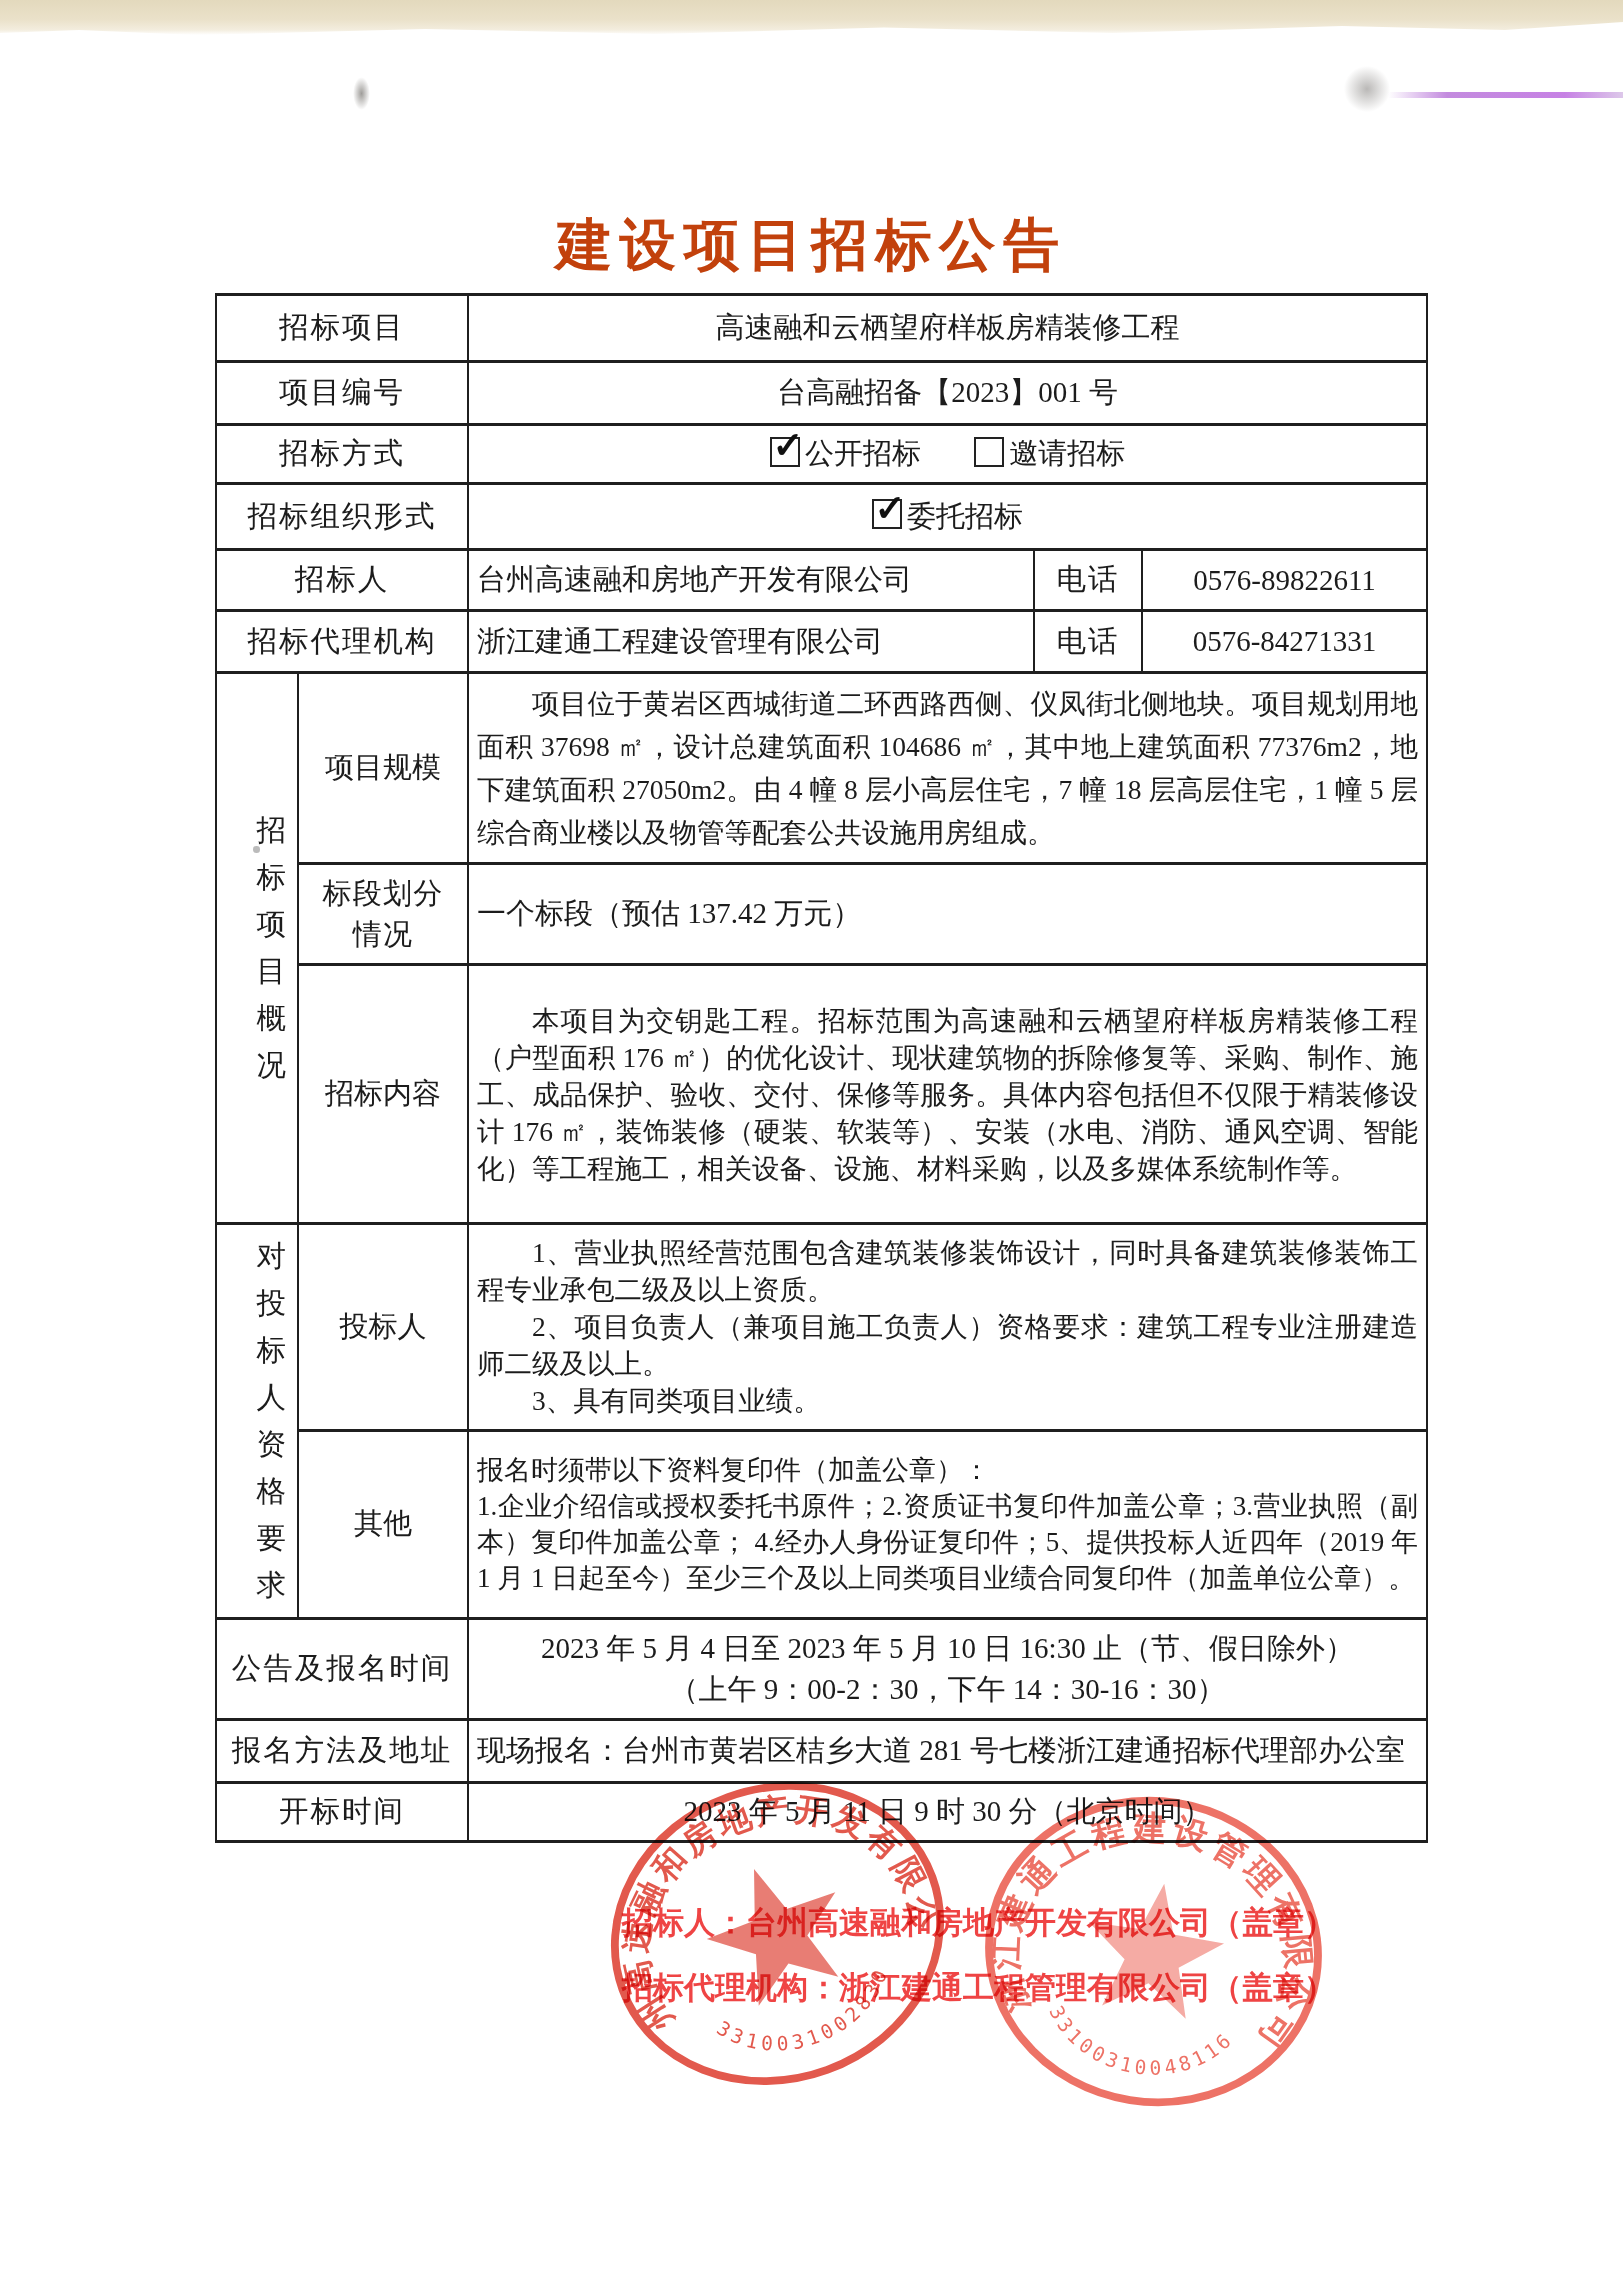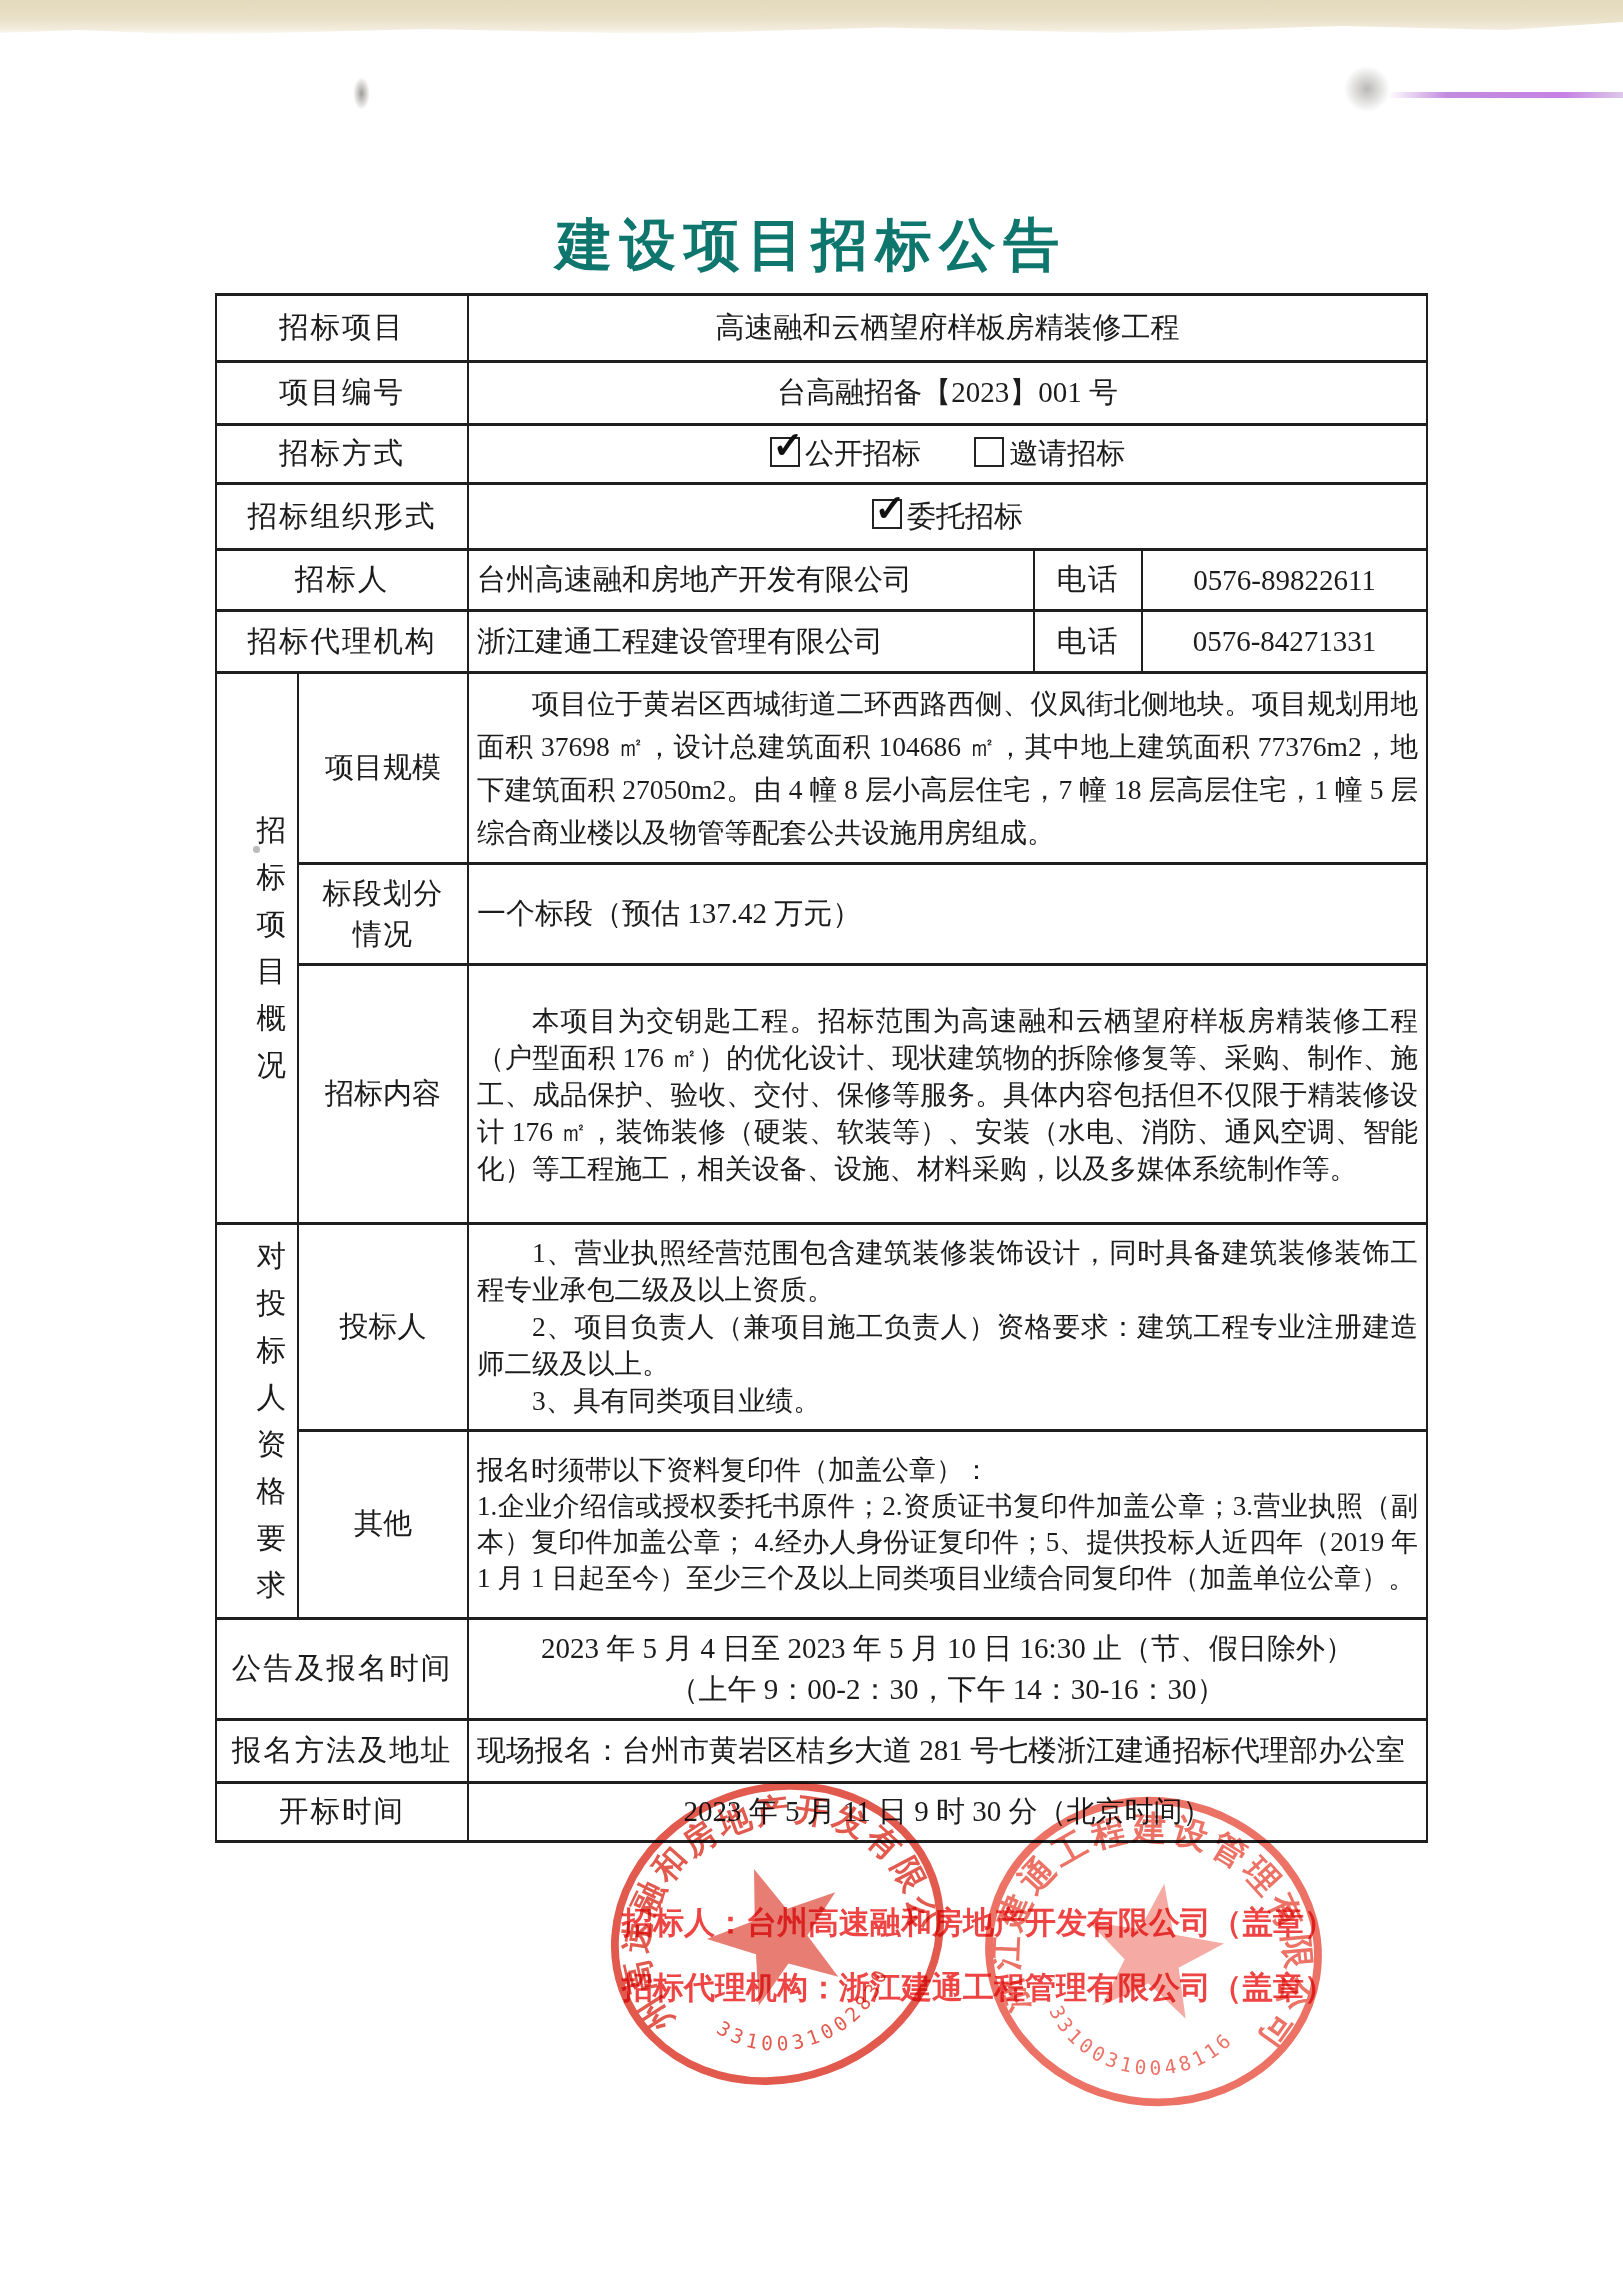--- a/index.html
+++ b/index.html
@@ -11,21 +11,21 @@
     clip-path:polygon(0 0,1623px 0,1623px 22px,1505px 30px,1342px 26px,1113px 33px,884px 27.5px,655px 34px,425px 29px,196px 35px,79px 30px,0 33px);}
   .smudge1{position:absolute;left:353px;top:77px;width:17px;height:33px;border-radius:50%;
     background:radial-gradient(ellipse at center,rgba(80,76,70,.55),rgba(80,76,70,0) 70%);}
   .smudge2{position:absolute;left:1343px;top:65px;width:48px;height:48px;border-radius:50%;
     background:radial-gradient(ellipse at center,rgba(90,86,82,.42),rgba(90,86,82,0) 68%);}
   .streak{position:absolute;left:1388px;top:92px;width:236px;height:5.9px;
     background:linear-gradient(90deg,rgba(150,60,200,0),rgba(146,44,196,.55) 25%,rgba(168,62,214,.65) 75%,rgba(120,40,170,.25));}
   .dot1{position:absolute;left:253px;top:846px;width:6.5px;height:6.5px;border-radius:50%;background:rgba(60,60,60,.35);}
 
   .title{position:absolute;left:0;top:208px;width:1623px;text-align:center;
-    font-size:56px;font-weight:bold;letter-spacing:7.9px;color:#0f766e;}
+    font-size:56px;font-weight:bold;letter-spacing:7.9px;color:#c2410c;}
 
   table.doc{position:absolute;left:215px;top:293px;width:1211px;border-collapse:collapse;table-layout:fixed;
     font-size:29px;}
   table.doc td{border:2px solid #1f1f1f;border-top-width:3.9px;border-bottom-width:3.9px;
     vertical-align:middle;overflow:hidden;padding:8px;}
   table.doc{border:2.6px solid #1f1f1f;}
   .lab{text-align:center;letter-spacing:2px;font-size:29.5px;}
   .seclab{text-align:center;}
   .seclab .vert{display:inline-block;width:65px;line-height:47px;letter-spacing:3.9px;font-size:29.5px;text-align:right;}
   .sublab{text-align:center;}

